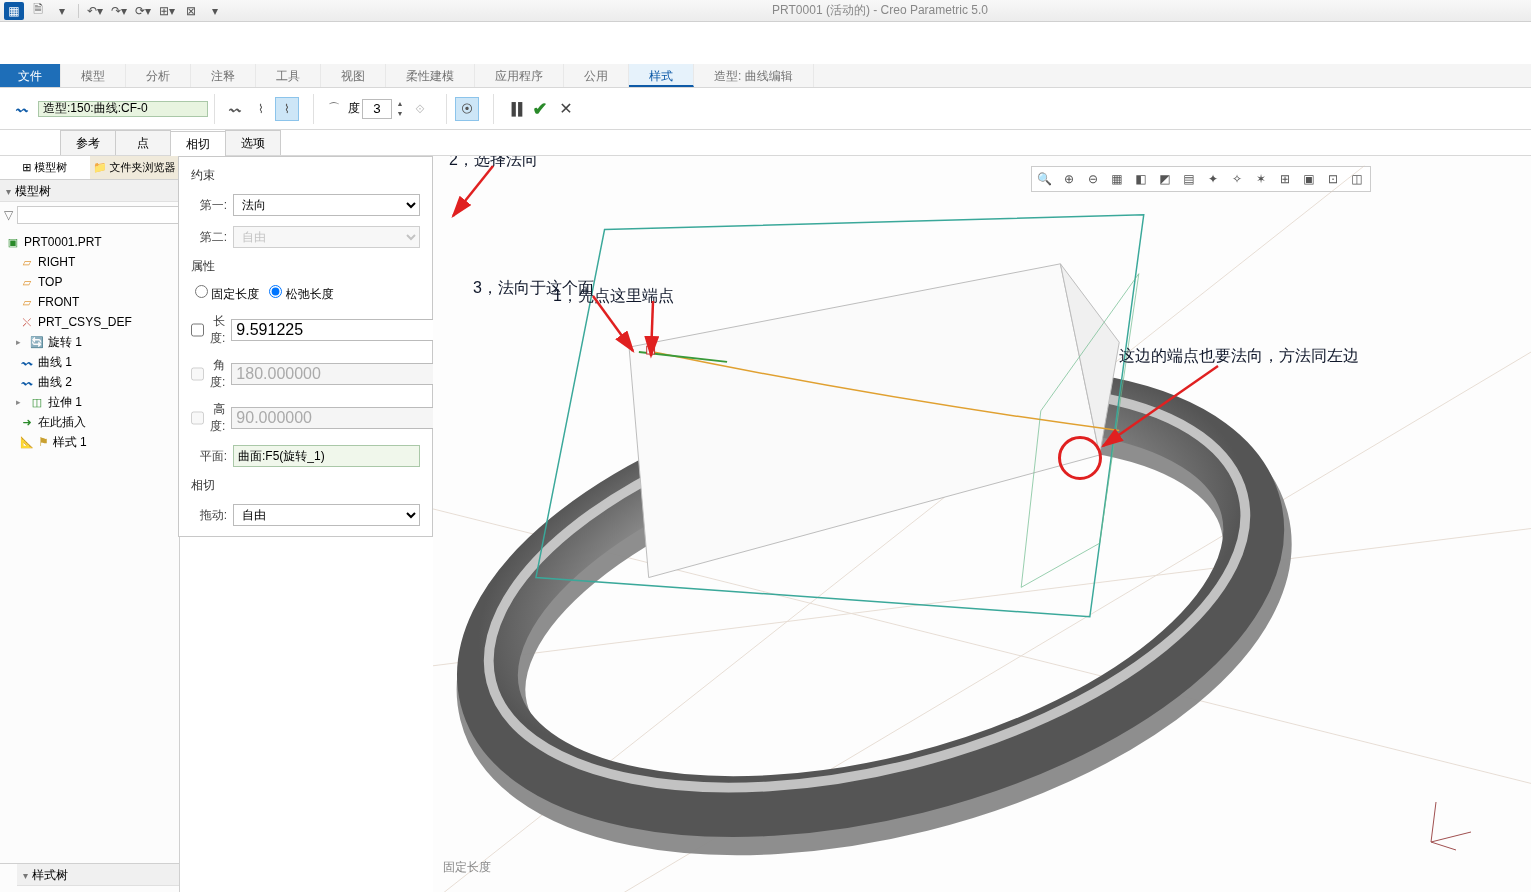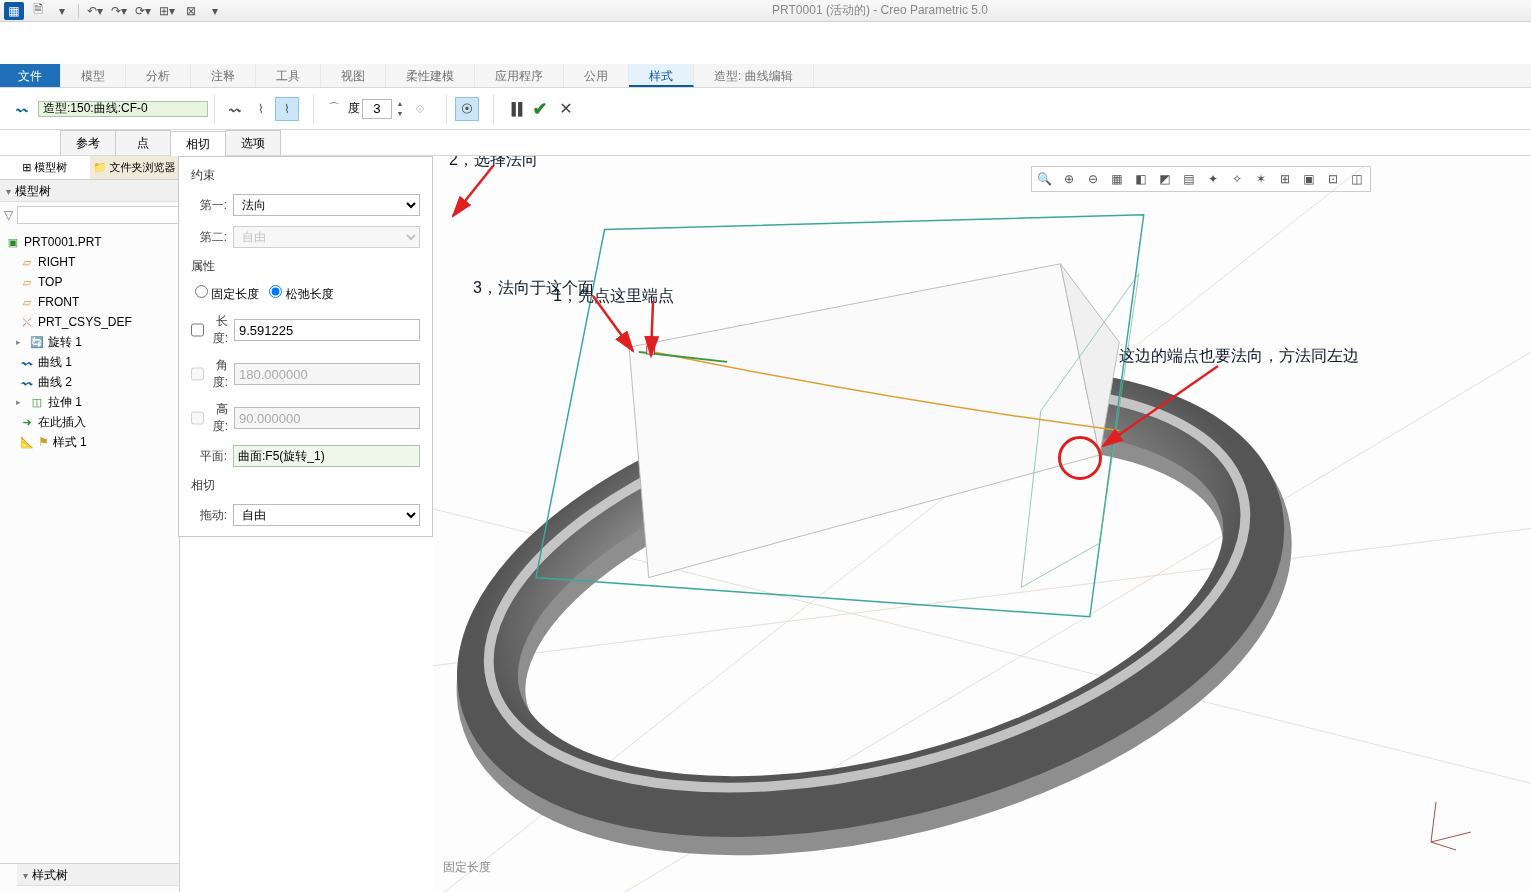--- a/index.html
+++ b/index.html
@@ -61,21 +61,21 @@
 .ico-style { color:#d4a030; }
 .style-tree { flex:0 0 auto; border-top:1px solid #d0d0d0;padding-left:17px; }
 
 
 .props { width:255px; border:1px solid #c8c8c8; background:#fff; position:relative; padding:10px 12px; display:flex; flex-direction:column; gap:10px; align-self:flex-start; margin-left:-2px; }
 .p-section-lbl { color:#333; font-size:12px; }
 .p-row { display:flex; align-items:center; gap:6px; }
 .p-lbl { width:36px; text-align:right; color:#444; }
 .p-sel { flex:1; height:22px; border:1px solid #bbb; padding:0 4px; background:#fff; font-size:12px; }
 .p-sel[disabled] { color:#aaa; background:#f5f5f5; }
-.p-num { flex:1; height:22px; border:1px solid #bbb; padding:0 4px; font-size:13px; }
+.p-num { flex:1; height:22px; border:1px solid #bbb; padding:0 4px; font-size:16px; }
 .p-num[disabled] { color:#aaa; background:#f5f5f5; }
 .p-chk { width:14px; height:14px; }
 .radio-row { display:flex; gap:10px; padding-left:4px; }
 .surf-inp { flex:1; height:22px; border:1px solid #aac8a8; background:#f0f7eb; padding:0 4px; font-size:12px; }
 
 
 .viewport { flex:1; position:relative; background:#fdfdfd; overflow:hidden; }
 .view-toolbar { position:absolute; top:10px; right:160px; display:flex; gap:2px; background:#fff; border:1px solid #ccc; padding:2px; }
 .vt-btn { width:22px; height:20px; display:flex; align-items:center; justify-content:center; cursor:pointer; color:#555; font-size:12px; }
 

